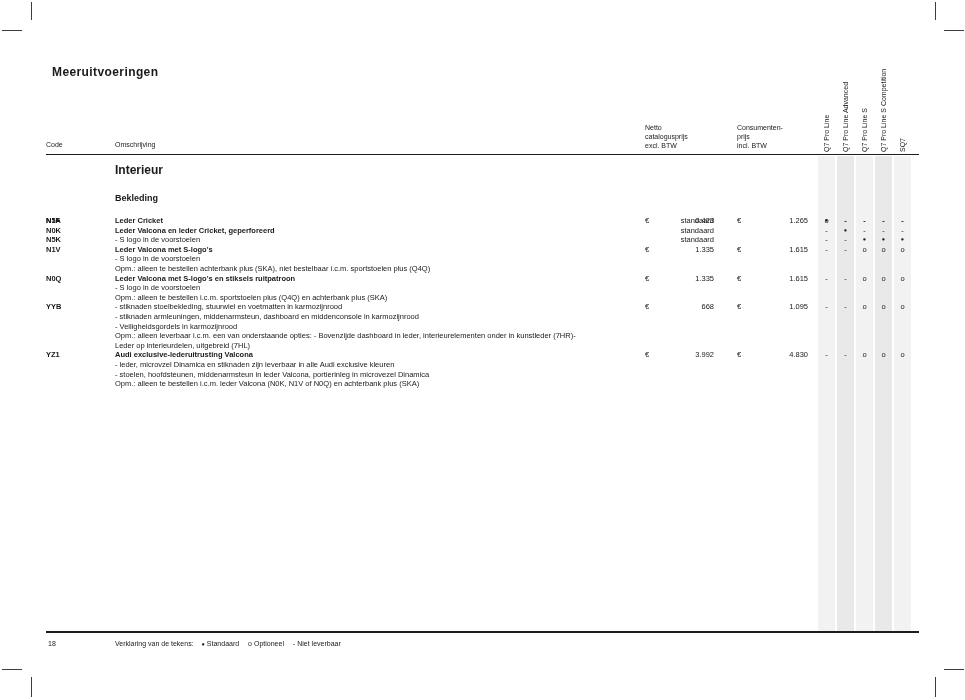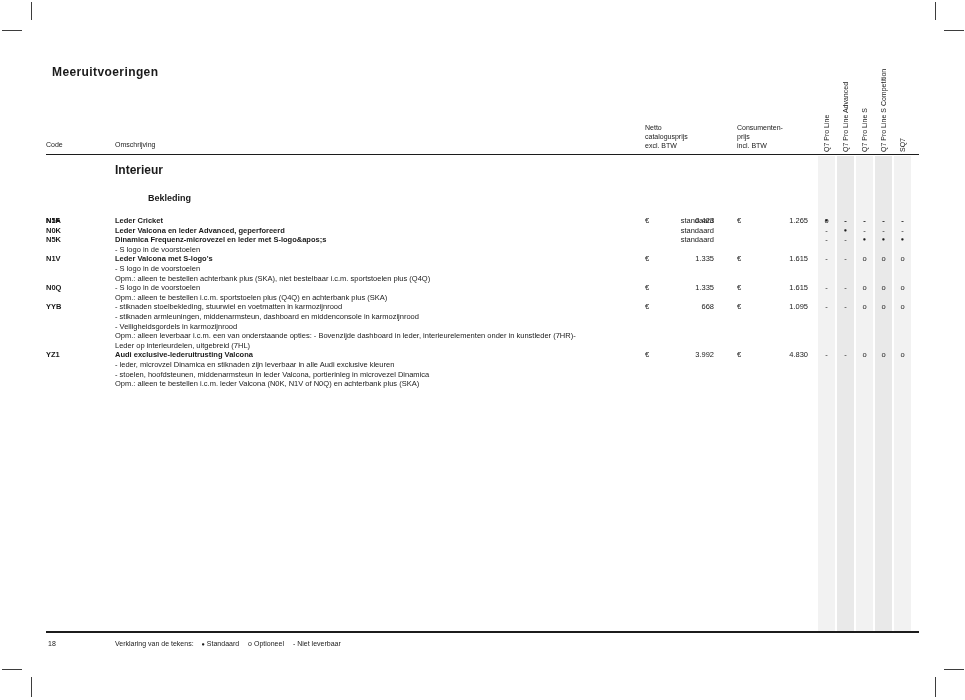--- a/index.html
+++ b/index.html
@@ -49,21 +49,21 @@
   .band { position: absolute; top: 156px; width: 17px; height: 475px; }
 
   .trim-label {
     position: absolute; top: 152px;
     font-size: 7px; white-space: nowrap;
     transform: rotate(-90deg); transform-origin: 0 0;
     line-height: 9px;
   }
 
   .section-title    { position: absolute; left: 115px; top: 163px; font-size: 12px; font-weight: bold; }
-  .subsection-title { position: absolute; left: 115px; top: 193px; font-size: 9px;  font-weight: bold; margin-left: 33px; }
+  .subsection-title { position: absolute; left: 115px; top: 193px; font-size: 9px;  font-weight: bold; }
 
   .rows { position: absolute; left: 0; top: 216px; width: 965px; font-size: 7.5px; line-height: 9.6px; }
   .row { position: relative; }
   .row .code { position: absolute; left: 46px; top: 0; font-weight: bold; }
   .row .desc { margin-left: 115px; width: 526px; }
   .row .desc .row-title { font-weight: bold; }
   .price-netto {
     position: absolute; left: 645px; top: 0; width: 69px;
     display: flex; justify-content: space-between;
   }
@@ -157,33 +157,32 @@
         </span>
         <span class="marker m-optional" style="left: 818px;">o</span>
         <span class="marker m-na" style="left: 837px;">-</span>
         <span class="marker m-na" style="left: 856px;">-</span>
         <span class="marker m-na" style="left: 875px;">-</span>
         <span class="marker m-na" style="left: 894px;">-</span>
       </div>
       <div class="row">
         <span class="code">N0K</span>
         <div class="desc">
-          <div class="row-title">Leder Valcona en leder Advanced, geperforeerd</div>
+          <div class="row-title">Leder Valcona en leder Cricket, geperforeerd</div>
         </div>
         <span class="price-standard">standaard</span>
         <span class="marker m-na" style="left: 818px;">-</span>
         <span class="marker m-standard" style="left: 837px;">●</span>
         <span class="marker m-na" style="left: 856px;">-</span>
         <span class="marker m-na" style="left: 875px;">-</span>
         <span class="marker m-na" style="left: 894px;">-</span>
       </div>
       <div class="row">
         <span class="code">N5K</span>
         <div class="desc">
-          <div class="row-title">Dinamica Frequenz-microvezel en leder met S-logo&amp;apos;s</div>
           <div>- S logo in de voorstoelen</div>
         </div>
         <span class="price-standard">standaard</span>
         <span class="marker m-na" style="left: 818px;">-</span>
         <span class="marker m-na" style="left: 837px;">-</span>
         <span class="marker m-standard" style="left: 856px;">●</span>
         <span class="marker m-standard" style="left: 875px;">●</span>
         <span class="marker m-standard" style="left: 894px;">●</span>
       </div>
       <div class="row">
@@ -203,20 +202,21 @@
         </span>
         <span class="marker m-na" style="left: 818px;">-</span>
         <span class="marker m-na" style="left: 837px;">-</span>
         <span class="marker m-optional" style="left: 856px;">o</span>
         <span class="marker m-optional" style="left: 875px;">o</span>
         <span class="marker m-optional" style="left: 894px;">o</span>
       </div>
       <div class="row">
         <span class="code">N0Q</span>
         <div class="desc">
+          <div class="row-title">Leder Valcona met S-logo's en stiksels ruitpatroon</div>
           <div>- S logo in de voorstoelen</div>
           <div>Opm.: alleen te bestellen i.c.m. sportstoelen plus (Q4Q) en achterbank plus (SKA)</div>
         </div>
         <span class="price-netto">
           <span>€</span>
           <span>1.335</span>
         </span>
         <span class="price-consumer">
           <span>€</span>
           <span>1.615</span>

